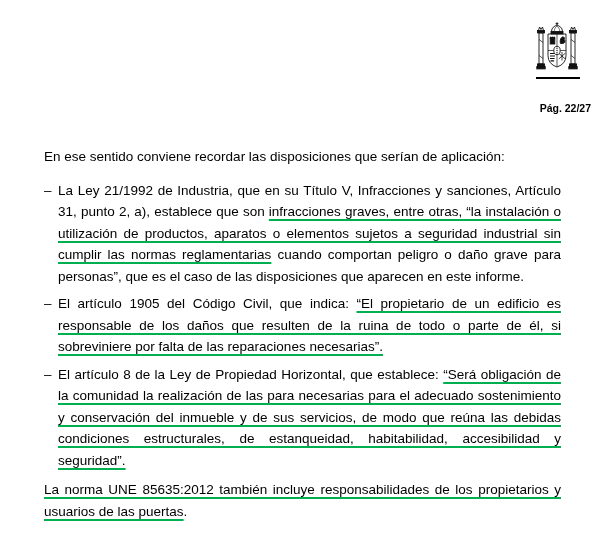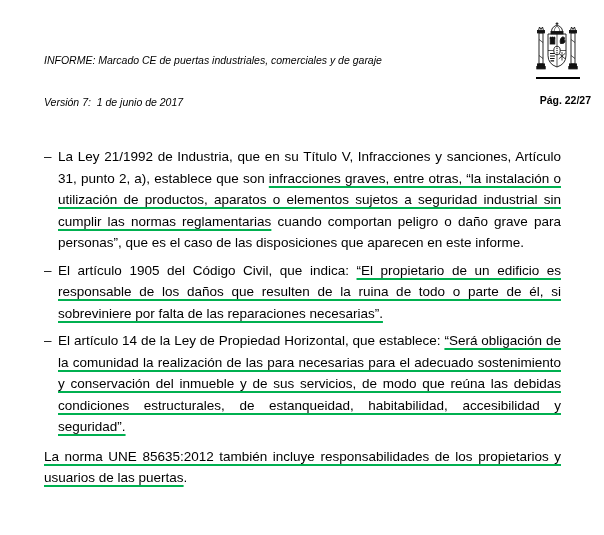--- a/index.html
+++ b/index.html
@@ -9,21 +9,21 @@
     overflow:hidden;
   }
   .header-text {
     position:absolute; left:44px; top:25px;
     font-style:italic; font-size:10.5px; line-height:14px; white-space:pre; color:#000;
   }
   .emblem { position:absolute; left:536px; top:21px; width:42px; height:55px; }
   .emblem svg { width:100%; height:100%; display:block; }
   .header-rule { position:absolute; left:536px; top:77px; width:44px; height:2px; background:#000; }
   .page-number {
-    position:absolute; left:491px; top:94px; width:100px; text-align:right;
+    position:absolute; left:491px; top:102px; width:100px; text-align:right;
     font-weight:bold; font-size:10.5px; color:#000;
   }
   .content {
     position:absolute; left:44px; top:146px; width:517px;
     font-size:13.5px; line-height:21.5px; color:#000;
   }
   .intro { margin:0 0 12px 0; }
   .bullet { position:relative; padding-left:14px; margin:0 0 6px 0; text-align:justify; }
   .bullet .dash { position:absolute; left:0; top:0; }
   .closing { margin:8px 0 0 0; text-align:justify; }
@@ -32,24 +32,20 @@
     text-decoration-color:var(--green,#00B050);
     text-decoration-thickness:1.5px;
     text-underline-offset:2.5px;
   }
 </style>
 </head>
 <body>
 
 <div class="page">
 
-  <div class="header-text">
-    <div>INFORME: Marcado CE de puertas industriales, comerciales y de garaje</div>
-    <div>Versión 7:  1 de junio de 2017</div>
-  </div>
 
   <div class="emblem">
     <svg viewBox="0 0 42 54" xmlns="http://www.w3.org/2000/svg">
       <g stroke="#111" stroke-width="0.9" fill="none">
 
         <path d="M2.5 9 L3.5 5.5 L5 8 L6.5 5.5 L7.5 9"></path>
         <rect x="1.5" y="9" width="7" height="2.4" fill="#111"></rect>
         <rect x="3" y="11.4" width="4" height="31"></rect>
         <path d="M3 18 L7 21 M3 34 L7 37" stroke-width="0.7"></path>
         <rect x="1.5" y="42.4" width="7" height="2.6" fill="#111"></rect>
@@ -86,34 +82,35 @@
       </g>
     </svg>
   </div>
 
   <div class="header-rule"></div>
 
   <div class="page-number">Pág. 22/27</div>
 
   <div class="content">
 
+    <p class="intro">En ese sentido conviene recordar las disposiciones que serían de aplicación:</p>
 
     <div class="bullet">
       <span class="dash">–</span>
       <span>La Ley 21/1992 de Industria, que en su Título V, Infracciones y sanciones, Artículo 31, punto 2, a), establece que son </span><span class="gu">infracciones graves, entre otras, “la instalación o utilización de productos, aparatos o elementos sujetos a seguridad industrial sin cumplir las normas reglamentarias</span><span> cuando comportan peligro o daño grave para personas”, que es el caso de las disposiciones que aparecen en este informe.</span>
     </div>
 
     <div class="bullet">
       <span class="dash">–</span>
       <span>El artículo 1905 del Código Civil, que indica: </span><span class="gu">“El propietario de un edificio es responsable de los daños que resulten de la ruina de todo o parte de él, si sobreviniere por falta de las reparaciones necesarias”.</span><span></span>
     </div>
 
     <div class="bullet">
       <span class="dash">–</span>
-      <span>El artículo 14 de la Ley de Propiedad Horizontal, que establece: </span><span class="gu">“Será obligación de la comunidad la realización de las para necesarias para el adecuado sostenimiento y conservación del inmueble y de sus servicios, de modo que reúna las debidas condiciones estructurales, de estanqueidad, habitabilidad, accesibilidad y seguridad”.</span><span></span>
+      <span>El artículo 8 de la Ley de Propiedad Horizontal, que establece: </span><span class="gu">“Será obligación de la comunidad la realización de las para necesarias para el adecuado sostenimiento y conservación del inmueble y de sus servicios, de modo que reúna las debidas condiciones estructurales, de estanqueidad, habitabilidad, accesibilidad y seguridad”.</span><span></span>
     </div>
 
     <p class="closing">
       <span class="gu">La norma UNE 85635:2012 también incluye responsabilidades de los propietarios y usuarios de las puertas</span><span>.</span>
     </p>
 
   </div>
 </div>
 
 </body></html>

